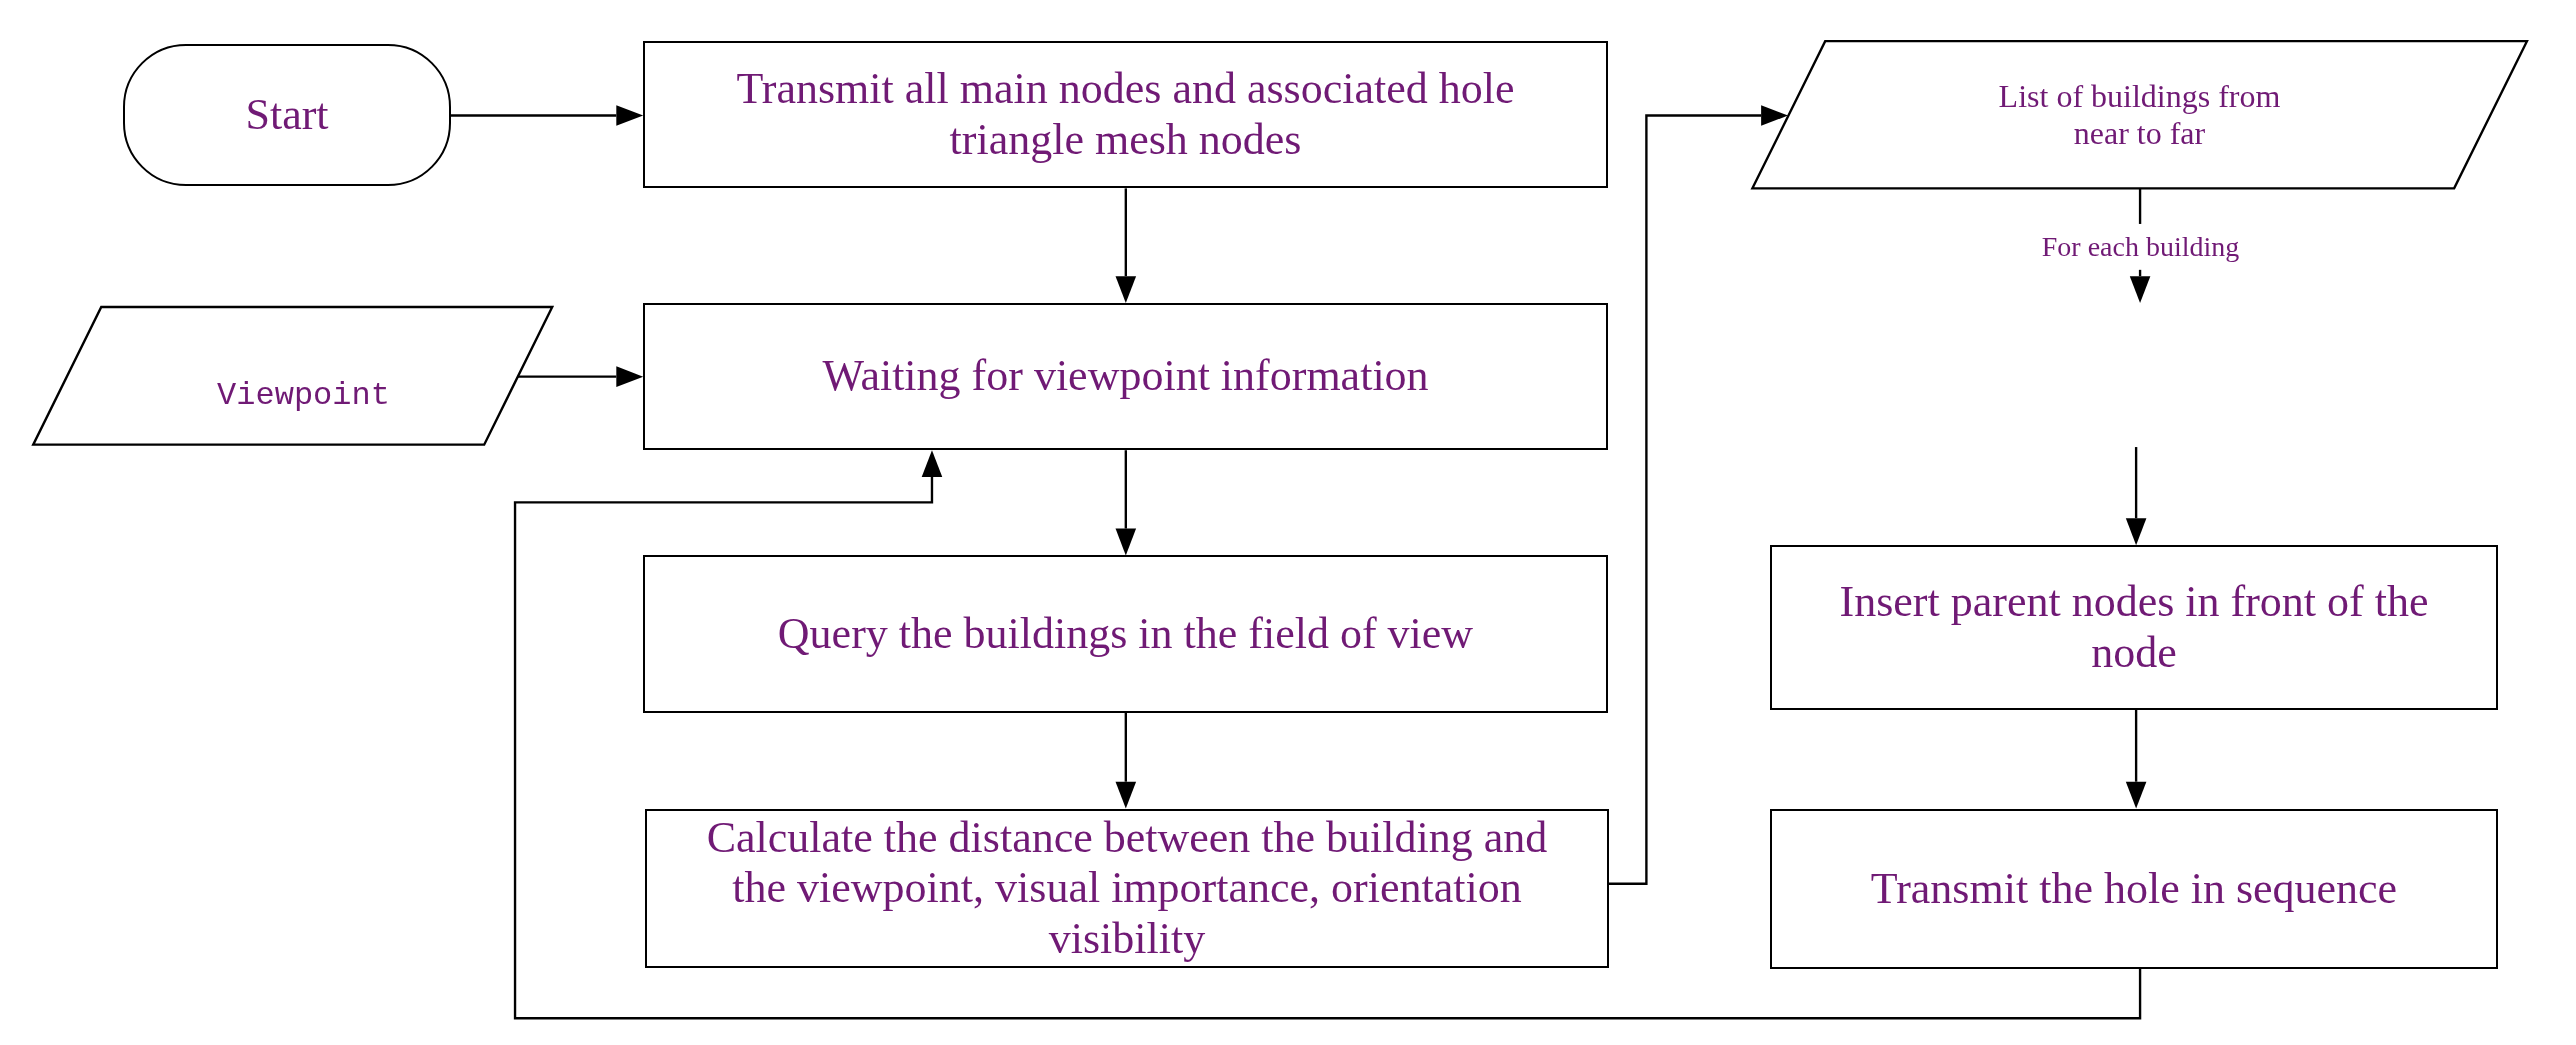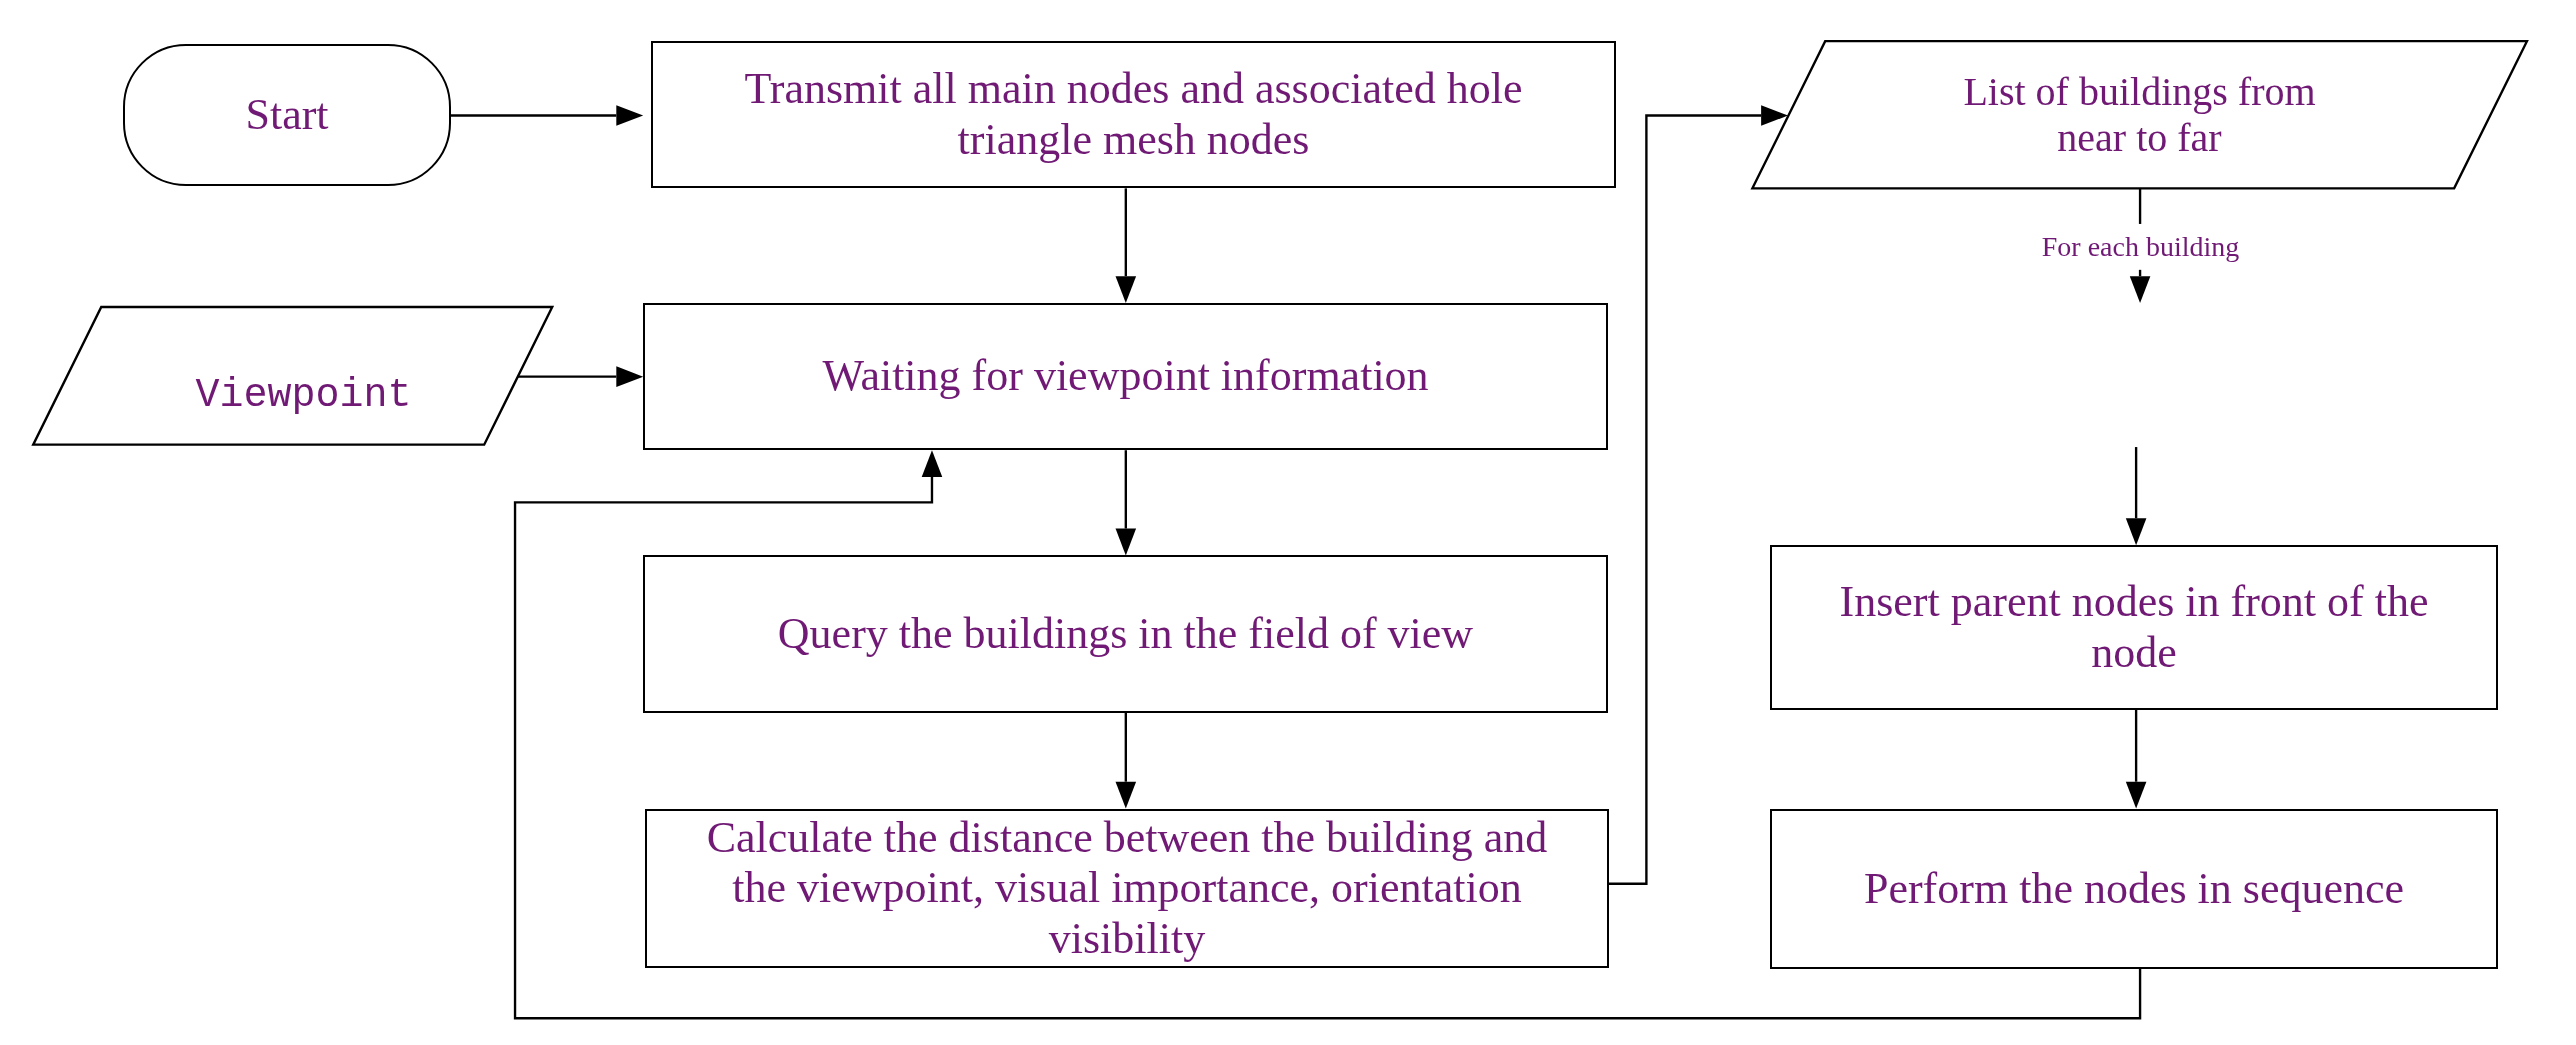--- a/index.html
+++ b/index.html
@@ -36,30 +36,30 @@
   }
   .overlay {
     position: absolute;
     box-sizing: border-box;
     border: none;
     background: transparent;
     display: flex;
     align-items: center;
     justify-content: center;
     text-align: center;
-    font-size: 40px;
+    font-size: 32px;
     line-height: 1.15;
     white-space: pre-line;
   }
   .edge-label {
     font-size: 28px;
   }
   
   .n-start      { left: 123px;  top: 44px;   width: 328px;  height: 142px; border-radius: 63px; }
-  .n-transmit   { left: 643px;  top: 41px;   width: 965px; height: 147px; margin-left: 8px; }
+  .n-transmit   { left: 643px;  top: 41px;   width: 965px; height: 147px; }
   .n-waiting    { left: 643px;  top: 303px;  width: 965px; height: 147px; }
   .n-query      { left: 643px;  top: 555px;  width: 965px; height: 158px; text-align: right; }
   .n-calculate  { left: 645px;  top: 809px; width: 964px; height: 159px; justify-content: center; }
   .n-perform    { left: 1770px; top: 303px;  width: 728px;  height: 144px; }
   .n-insert     { left: 1770px; top: 545px;  width: 728px;  height: 165px; }
   .n-transmit2  { left: 1770px; top: 809px; width: 728px;  height: 160px; }
   .n-viewpoint  { left: 44px;   top: 307px;  width: 519px;  height: 178px; font-family: Liberation Mono, monospace; }
   .n-list       { left: 1752px; top: 41px;   width: 775px;  height: 147px; }
   .n-foreach    { left: 1903px; top: 224px;  width: 475px;  height: 47px;  }
 </style>
@@ -136,17 +136,17 @@
     <span>For each building</span>
   </div>
 
 
   <div class="node n-insert">
     <span>Insert parent nodes in front of the
 node</span>
   </div>
 
   <div class="node n-transmit2">
-    <span>Perform the nodes in sequence</span>
+    <span>Transmit the hole in sequence</span>
   </div>
 
 </div>
 
 
 </body></html>

